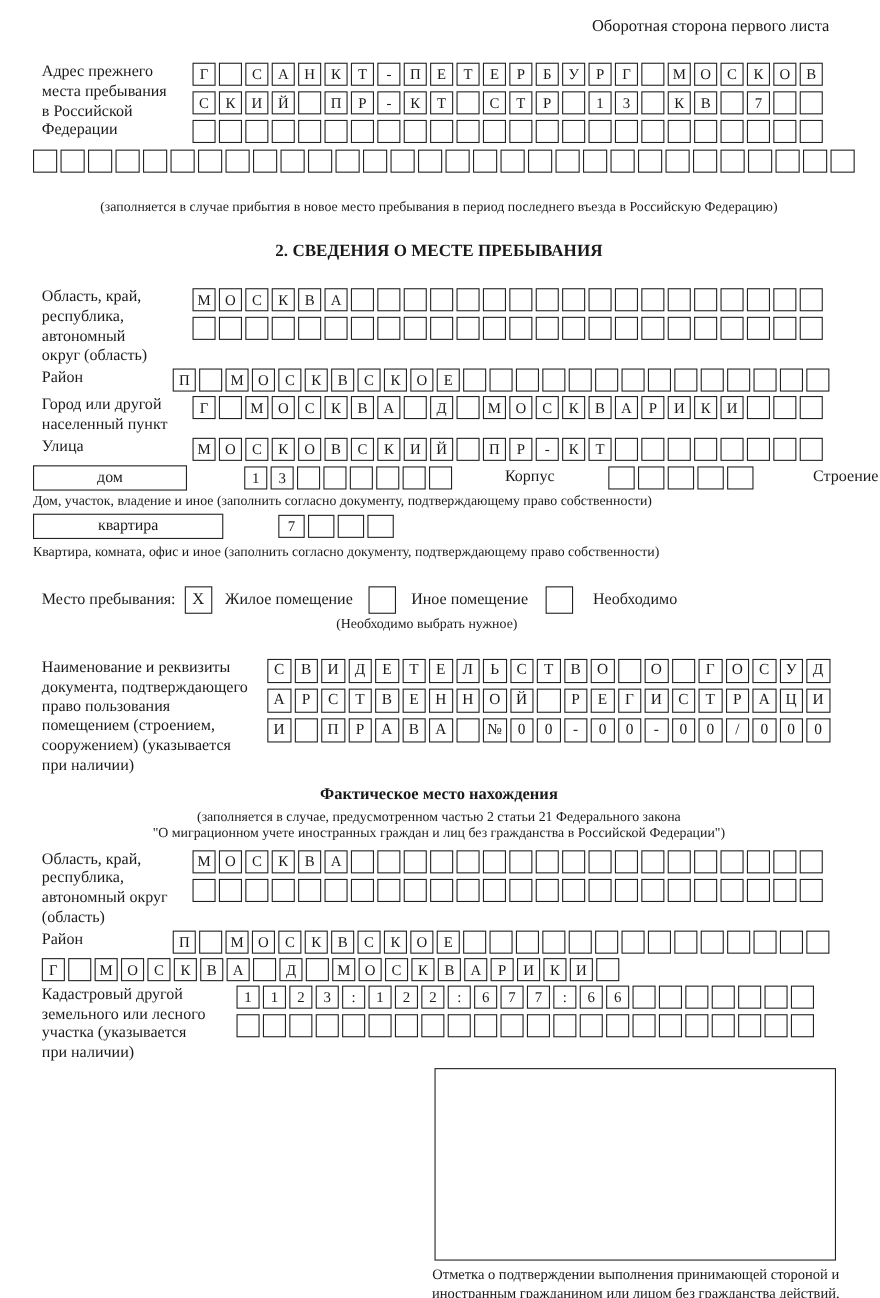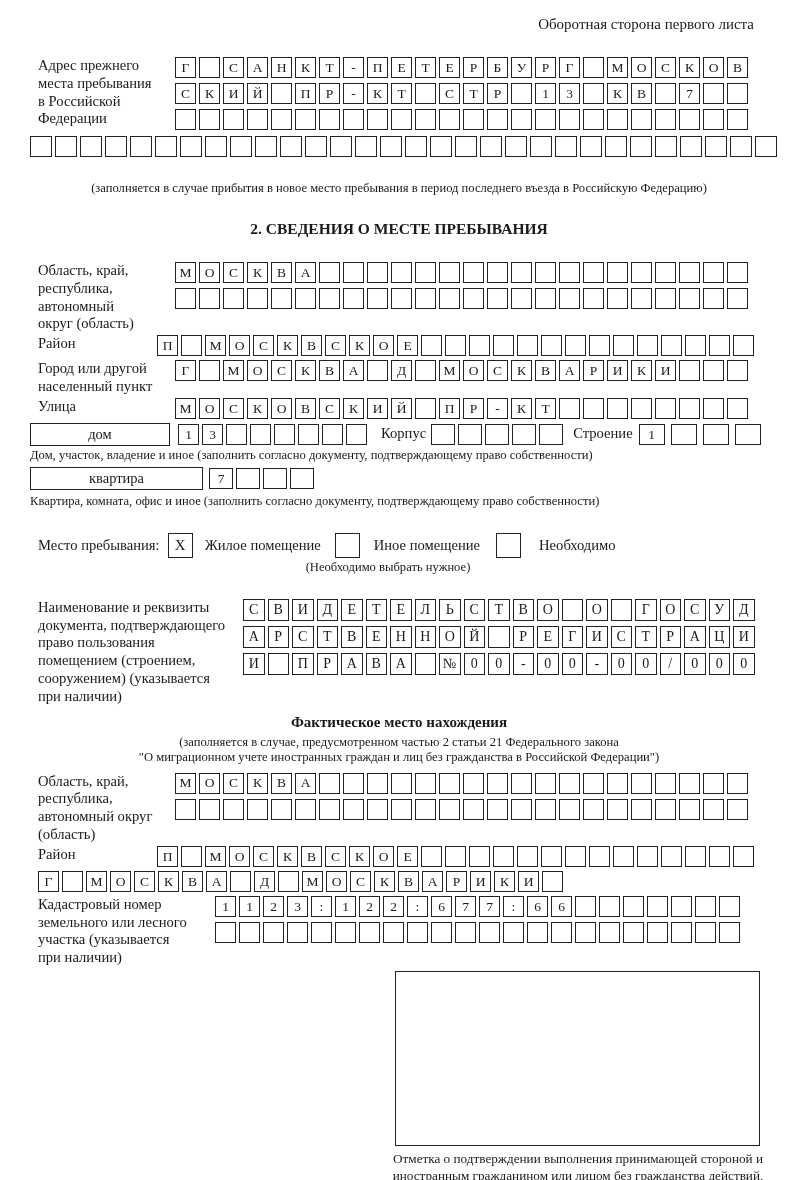--- a/index.html
+++ b/index.html
@@ -45,21 +45,21 @@
   }
   .checkbox {
     width:25px; height:25px; border:1.6px solid #222; flex:none;
     display:inline-flex; align-items:center; justify-content:center;
     font-size:15px;
   }
   .stayrow { align-items:center; font-size:14.6px; }
   .stamp-box { width:365px; border:1.6px solid #222; height:175px; margin-left:357px; }
   .stamp-note { width:390px; margin-left:345px; text-align:center; font-size:13.2px; line-height:1.28; margin-top:5px; }
   .mt2{margin-top:2px;} .mt4{margin-top:4px;} .mt6{margin-top:24px;} .mt8{margin-top:8px;} .mt24{margin-top:24px;}
-  .shift-left { margin-left:-8px; }
+  .shift-left { margin-left:-8px;gap:44px; }
 </style>
 </head>
 <body>
 
 <div class="header-note">Оборотная сторона первого листа</div>
 
 <section class="mt24">
   <div class="frow">
     <div class="flabel w137">Адрес прежнего
 места пребывания
@@ -341,21 +341,21 @@
   <div class="cells" style="margin-left:8px;">
       <span class="cell">1</span>
       <span class="cell">3</span>
       <span class="cell"></span>
       <span class="cell"></span>
       <span class="cell"></span>
       <span class="cell"></span>
       <span class="cell"></span>
       <span class="cell"></span>
     </div>
-  <span class="flabel" style="margin-left:14px;">Корпус</span>
+  <span class="flabel" style="margin-left:4px;">Корпус</span>
   <div class="cells mid" style="margin-left:5px;">
       <span class="cell"></span>
       <span class="cell"></span>
       <span class="cell"></span>
       <span class="cell"></span>
       <span class="cell"></span>
     </div>
   <span class="flabel" style="margin-left:10px;">Строение</span>
   <div class="cells wide" style="margin-left:6px;">
       <span class="cell">1</span>
@@ -585,21 +585,21 @@
       <span class="cell">А</span>
       <span class="cell">Р</span>
       <span class="cell">И</span>
       <span class="cell">К</span>
       <span class="cell">И</span>
       <span class="cell"></span>
     </div>
 </div>
 
 <div class="frow mt4">
-  <div class="flabel w177">Кадастровый номер
+  <div class="flabel w177">Кадастровый другой
 земельного или лесного
 участка (указывается
 при наличии)</div>
   <div class="rowstack">
     <div class="cells">
         <span class="cell">1</span>
         <span class="cell">1</span>
         <span class="cell">2</span>
         <span class="cell">3</span>
         <span class="cell">:</span>

